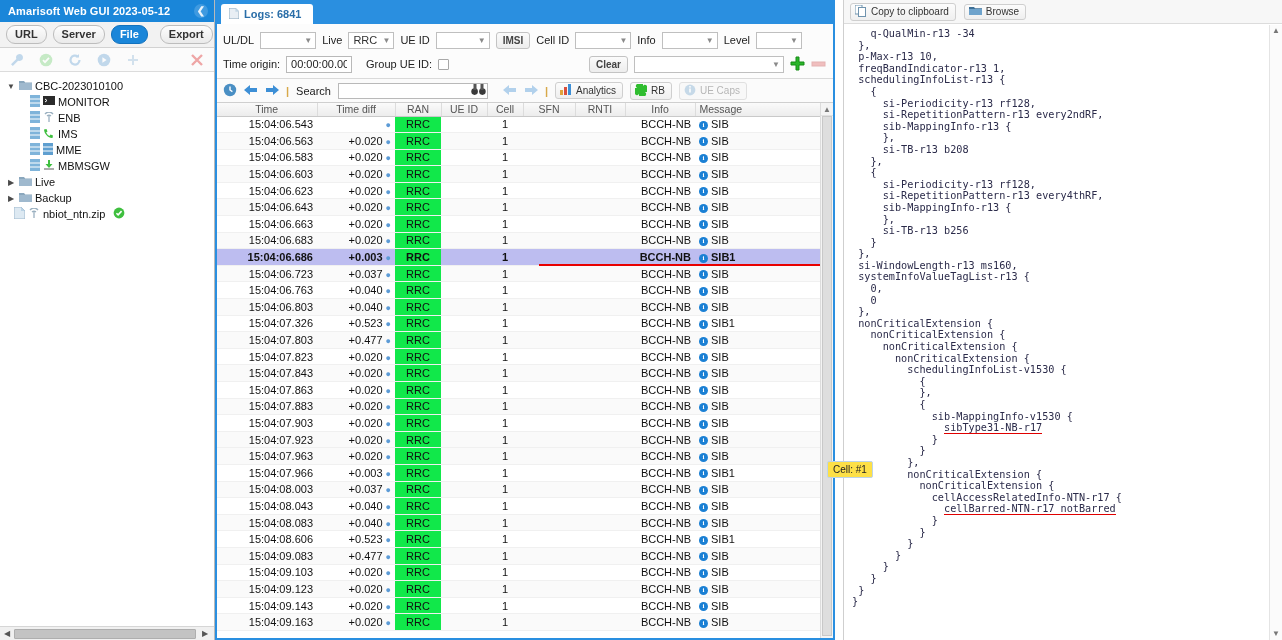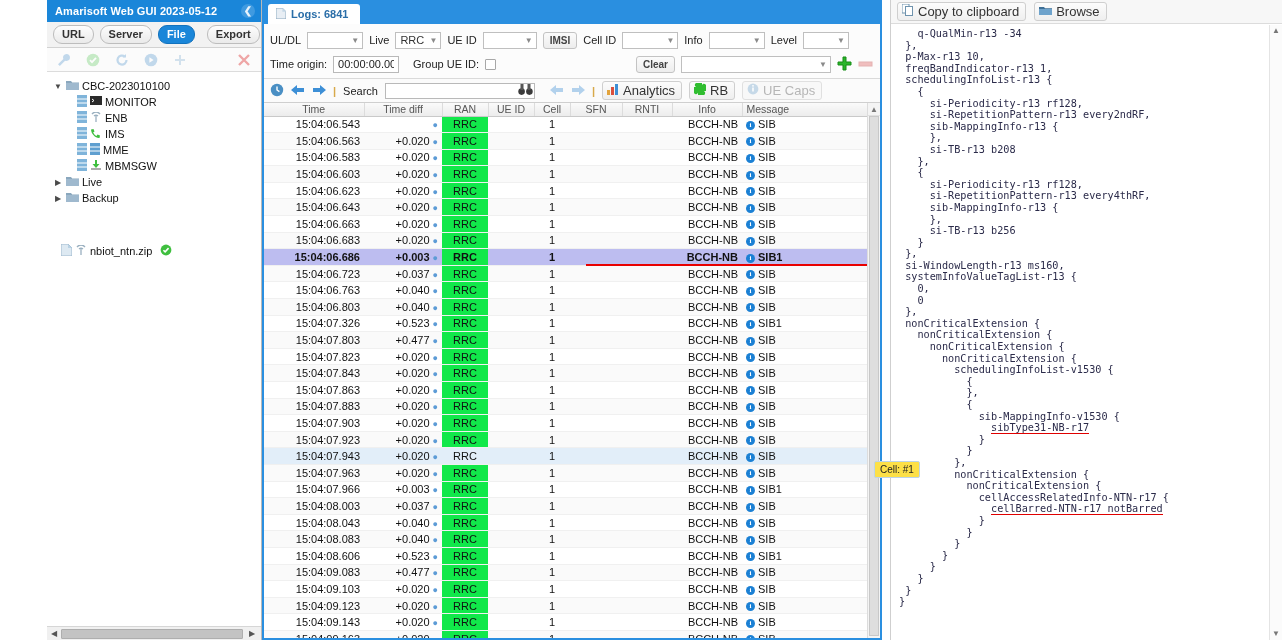--- a/index.html
+++ b/index.html
@@ -5,21 +5,21 @@
   * { box-sizing: border-box; }
   html, body {
     margin: 0; padding: 0;
     width: 1282px; height: 640px;
     overflow: hidden;
     font-family: "Liberation Sans", sans-serif;
     font-size: 11px;
     background: #ffffff;
     color: #222;
   }
-  #app { position: relative; width: 1282px; height: 640px; display: flex; padding-left: 47px; }
+  #app { position: relative; width: 1282px; height: 640px; display: flex; }
 
   
   #sidebar {
     width: 215px; height: 640px;
     background: #ffffff;
     border-right: 1px solid #b9b9b9;
     display: flex; flex-direction: column;
     position: relative;
   }
   .sb-title {
@@ -62,21 +62,21 @@
     flex: 1; overflow: hidden; padding: 6px 0 0 0; background: #fff;
   }
   .tnode {
     display: flex; align-items: center; height: 16px;
     padding-left: 6px; gap: 3px; cursor: pointer; white-space: nowrap;
   }
   .tnode span.lbl { font-size: 11px; color: #111; }
   .arrow { width: 10px; text-align: center; color: #4a4a4a; font-size: 8px; }
   .lvl2 { padding-left: 30px; }
   .lvl1 { padding-left: 6px; }
-  .file-row { padding-left: 14px; margin-top: 37px; }
+  .file-row { padding-left: 14px; }
   .sb-hscroll {
     height: 14px; background: #f0f0f0; border-top: 1px solid #d6d6d6;
     display: flex; align-items: center; position: relative;
   }
   .sb-hscroll .arw { width: 14px; text-align:center; font-size: 8px; color:#555; }
   .sb-hscroll .thumb {
     position:absolute; left: 14px; right: 18px; top: 2px; height: 10px;
     background: #c3c3c3; border: 1px solid #aeaeae; border-radius: 1px;
   }
 
@@ -125,21 +125,21 @@
   }
   .searchrow {
     height: 24px; background: #fbfbfb; border-bottom: 1px solid #cfcfcf;
     display: flex; align-items: center; gap: 7px; padding: 0 6px;
   }
   .sep { color: #d8a94a; font-weight: bold; }
   .searchinput {
     border: 1px solid #b9b9b9; background: #fff; height: 16px; width: 150px;
   }
   .tbtn {
-    display:flex; align-items:center; gap:4px; font-size: 13px; color:#333;
+    display:flex; align-items:center; gap:4px; font-size: 10px; color:#333;
     border: 1px solid #cfcfcf; background: linear-gradient(#fcfcfc,#efefef);
     border-radius:3px; padding: 1px 6px 1px 4px; cursor:pointer;
   }
   .tbtn.dim { color: #b6b6b6; border-color:#e0e0e0; background:#f8f8f8; }
 
   
   .tbl-wrap { flex: 1; overflow: hidden; position: relative; background:#fff; }
   table.log { border-collapse: collapse; width: 604px; table-layout: fixed; }
   table.log th {
     background: linear-gradient(#fafafa,#ececec);
@@ -761,31 +761,20 @@
               <td class="c-time">15:04:07.923</td>
               <td class="c-diff">+0.020<span class="dot">●</span></td>
               <td class="c-ran">RRC</td>
               <td class="c-ueid"></td>
               <td class="c-cell">1</td>
               <td class="c-sfn"></td>
               <td class="c-rnti"></td>
               <td class="c-info">BCCH-NB</td>
               <td class="c-msg"><span class="ibadge">i</span>SIB</td>
             </tr>
-            <tr class="hov">
-              <td class="c-time">15:04:07.943</td>
-              <td class="c-diff">+0.020<span class="dot">●</span></td>
-              <td class="c-ran">RRC</td>
-              <td class="c-ueid"></td>
-              <td class="c-cell">1</td>
-              <td class="c-sfn"></td>
-              <td class="c-rnti"></td>
-              <td class="c-info">BCCH-NB</td>
-              <td class="c-msg"><span class="ibadge">i</span>SIB</td>
-            </tr>
             <tr class="alt">
               <td class="c-time">15:04:07.963</td>
               <td class="c-diff">+0.020<span class="dot">●</span></td>
               <td class="c-ran">RRC</td>
               <td class="c-ueid"></td>
               <td class="c-cell">1</td>
               <td class="c-sfn"></td>
               <td class="c-rnti"></td>
               <td class="c-info">BCCH-NB</td>
               <td class="c-msg"><span class="ibadge">i</span>SIB</td>

